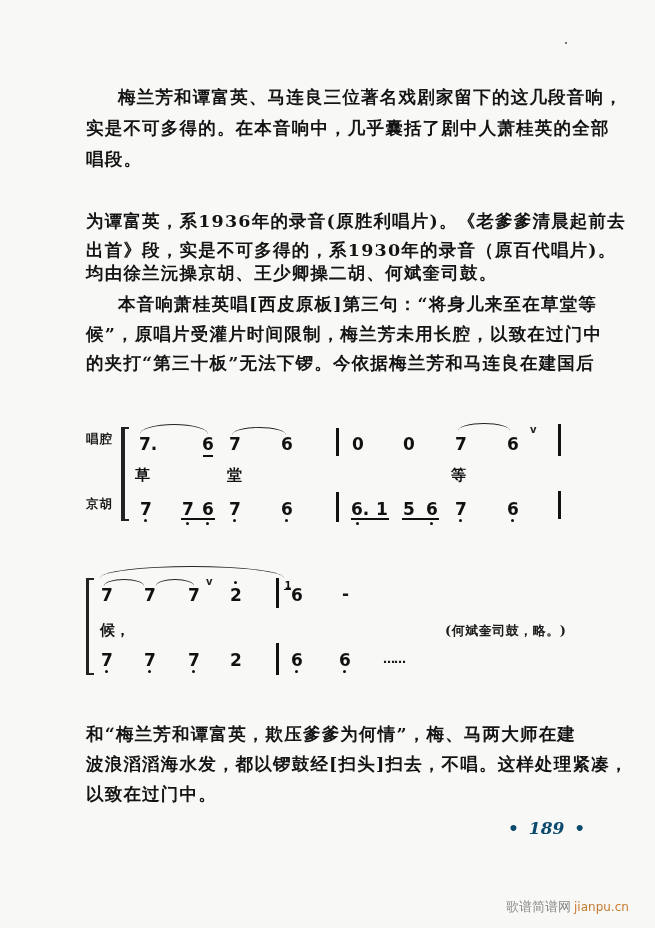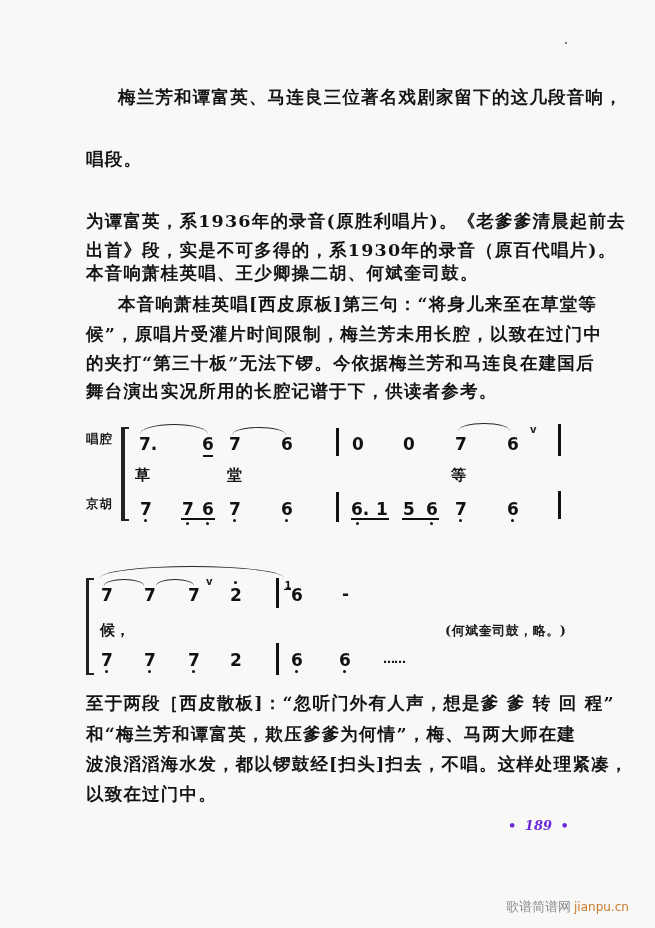--- a/index.html
+++ b/index.html
@@ -14,42 +14,42 @@
   .lyric { position: absolute; font-size: 15px; font-weight: bold; color: #111; }
   .dot-below { position: absolute; width: 3px; height: 3px; background: #111; border-radius: 50%; }
   .dot-above { position: absolute; width: 3px; height: 3px; background: #111; border-radius: 50%; }
   .underline { position: absolute; height: 2px; background: #111; }
   .barline { position: absolute; width: 2.5px; background: #111; }
   .slur { position: absolute; border-top: 1.6px solid #222; border-radius: 50% 50% 0 0 / 100% 100% 0 0; }
   .breath { position: absolute; font-family: "DejaVu Sans", sans-serif; font-size: 10px; font-weight: bold; color: #222; }
   .dash { position: absolute; font-family: "DejaVu Sans", sans-serif; font-weight: bold; font-size: 17px; }
   .note-text { position: absolute; font-size: 13px; font-weight: bold; letter-spacing: 0.5px; white-space: nowrap; }
   .ellipsis { position: absolute; font-family: "DejaVu Sans", sans-serif; font-weight: bold; font-size: 12px; letter-spacing: -1px; }
-  .page-number { position: absolute; left: 508px; top: 818px; font-family: "DejaVu Serif", serif; font-style: italic; font-weight: bold; font-size: 13px; color: #6d28d9; }
+  .page-number { position: absolute; left: 508px; top: 818px; font-family: "DejaVu Serif", serif; font-style: italic; font-weight: bold; font-size: 17px; color: #0c4a6e; }
   .watermark { position: absolute; left: 506px; top: 898px; font-size: 13px; white-space: nowrap; }
   .wm-cn { color: #8a8a8a; font-family: "DejaVu Serif", serif; }
   .wm-en { color: #c77a2e; font-family: "DejaVu Sans", sans-serif; margin-left: 3px; font-size: 12px; }
   .speck { position: absolute; width: 2px; height: 2px; background: #777; }
 </style>
 </head>
 <body>
 
 <div class="page">
 
   <div class="para-line indent" style="top:86px">梅兰芳和谭富英、马连良三位著名戏剧家留下的这几段音响，</div>
+  <div class="para-line" style="top:117px">实是不可多得的。在本音响中，几乎囊括了剧中人萧桂英的全部</div>
   <div class="para-line" style="top:148px">唱段。</div>
 
   <div class="para-line" style="top:210px">为谭富英，系1936年的录音(原胜利唱片)。《老爹爹清晨起前去</div>
   <div class="para-line" style="top:239px">出首》段，实是不可多得的，系1930年的录音（原百代唱片)。</div>
-  <div class="para-line" style="top:262px">本音响萧桂英唱、王少卿操二胡、何斌奎司鼓。</div>
+  <div class="para-line" style="top:262px">均由徐兰沅操京胡、王少卿操二胡、何斌奎司鼓。</div>
 
   <div class="para-line" style="top:323px">候”，原唱片受灌片时间限制，梅兰芳未用长腔，以致在过门中</div>
   <div class="para-line indent" style="top:293px">本音响萧桂英唱[西皮原板]第三句：“将身儿来至在草堂等</div>
   <div class="para-line" style="top:352px">的夹打“第三十板”无法下锣。今依据梅兰芳和马连良在建国后</div>
-  <div class="para-line" style="top:380px">舞台演出实况所用的长腔记谱于下，供读者参考。</div>
 
   <div>
     <span class="part-label" style="left:86px;top:431px">唱腔</span>
     <span class="part-label" style="left:86px;top:496px">京胡</span>
     <div class="brace" style="left:121px;top:427px;height:94px"></div>
 
     <div class="slur" style="left:140px;top:424px;width:68px;height:10px"></div>
     <div class="slur" style="left:232px;top:427px;width:54px;height:8px"></div>
     <div class="slur" style="left:458px;top:423px;width:52px;height:8px"></div>
 
@@ -127,21 +127,20 @@
     <div class="dot-below" style="left:192px;top:670px"></div>
     <span class="note" style="left:229px;top:651px">2</span>
     <div class="barline" style="left:276px;top:643px;height:32px"></div>
     <span class="note" style="left:290px;top:651px">6</span>
     <div class="dot-below" style="left:295px;top:670px"></div>
     <span class="note" style="left:338px;top:651px">6</span>
     <div class="dot-below" style="left:343px;top:670px"></div>
     <span class="ellipsis" style="left:383px;top:652px">……</span>
   </div>
 
-  <div class="para-line" style="top:692px">至于两段［西皮散板]：“忽听门外有人声，想是爹 爹 转 回 程”</div>
   <div class="para-line" style="top:723px">和“梅兰芳和谭富英，欺压爹爹为何情”，梅、马两大师在建</div>
   <div class="para-line" style="top:753px">波浪滔滔海水发，都以锣鼓经[扫头]扫去，不唱。这样处理紧凑，</div>
   <div class="para-line" style="top:783px">以致在过门中。</div>
 
   <div class="page-number">
     <span>•</span>
     <span style="margin:0 4px">189</span>
     <span>•</span>
   </div>
 

